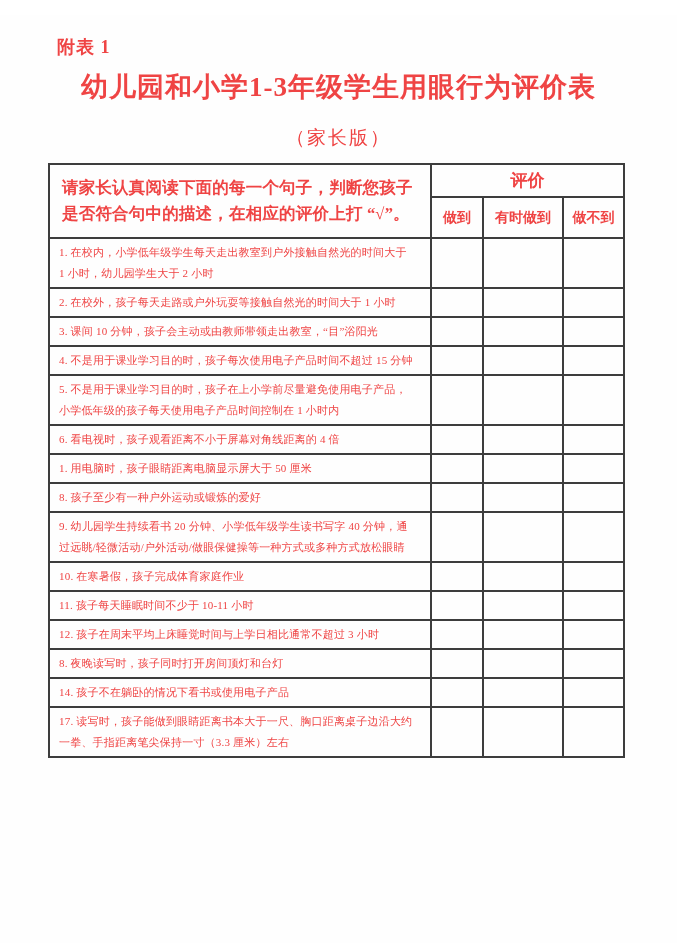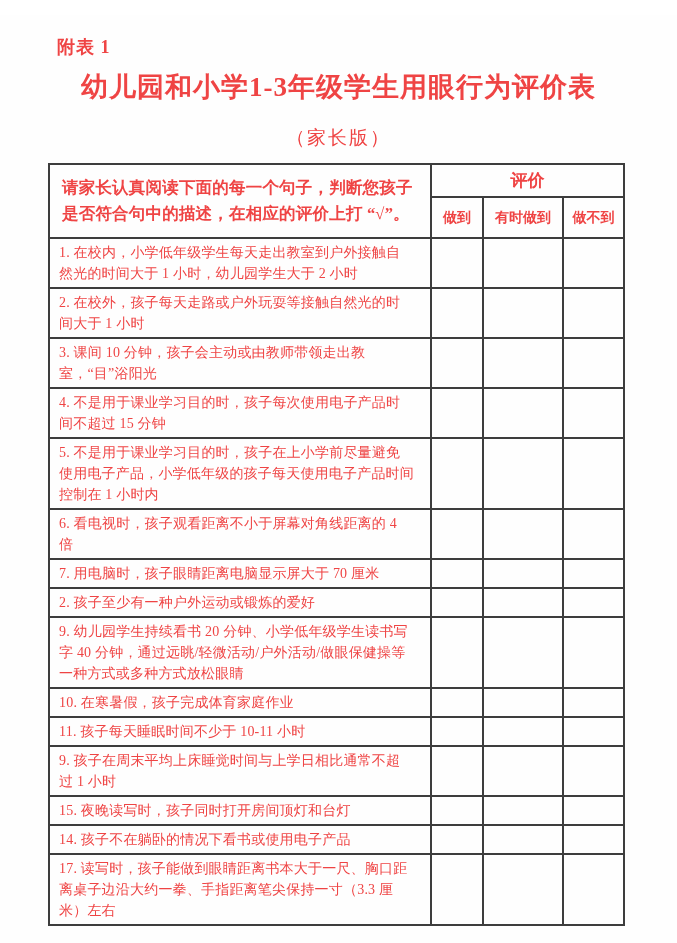--- a/index.html
+++ b/index.html
@@ -70,21 +70,21 @@
     font-size: 17px;
     height: 33px;
   }
   td.col-h {
     text-align: center;
     font-weight: bold;
     font-size: 14px;
     height: 41px;
   }
   td.q {
-    font-size: 14px;
+    font-size: 11px;
     line-height: 21px;
     padding: 3px 16px 3px 9px;
     letter-spacing: 0.2px;
   }
   td.c {
     background: #fefefe;
   }
   .footnote {
     position: absolute;
     left: 55px;
@@ -152,27 +152,27 @@
         <td class="c"></td>
         <td class="c"></td>
       </tr>
       <tr>
         <td class="q">6. 看电视时，孩子观看距离不小于屏幕对角线距离的 4 倍</td>
         <td class="c"></td>
         <td class="c"></td>
         <td class="c"></td>
       </tr>
       <tr>
-        <td class="q">7. 用电脑时，孩子眼睛距离电脑显示屏大于 70 厘米</td>
-        <td class="c"></td>
-        <td class="c"></td>
-        <td class="c"></td>
-      </tr>
-      <tr>
-        <td class="q">2. 孩子至少有一种户外运动或锻炼的爱好</td>
+        <td class="q">1. 用电脑时，孩子眼睛距离电脑显示屏大于 50 厘米</td>
+        <td class="c"></td>
+        <td class="c"></td>
+        <td class="c"></td>
+      </tr>
+      <tr>
+        <td class="q">8. 孩子至少有一种户外运动或锻炼的爱好</td>
         <td class="c"></td>
         <td class="c"></td>
         <td class="c"></td>
       </tr>
       <tr>
         <td class="q">9. 幼儿园学生持续看书 20 分钟、小学低年级学生读书写字 40 分钟，通过远眺/轻微活动/户外活动/做眼保健操等一种方式或多种方式放松眼睛</td>
         <td class="c"></td>
         <td class="c"></td>
         <td class="c"></td>
       </tr>
@@ -182,27 +182,27 @@
         <td class="c"></td>
         <td class="c"></td>
       </tr>
       <tr>
         <td class="q">11. 孩子每天睡眠时间不少于 10-11 小时</td>
         <td class="c"></td>
         <td class="c"></td>
         <td class="c"></td>
       </tr>
       <tr>
-        <td class="q">9. 孩子在周末平均上床睡觉时间与上学日相比通常不超过 1 小时</td>
-        <td class="c"></td>
-        <td class="c"></td>
-        <td class="c"></td>
-      </tr>
-      <tr>
-        <td class="q">15. 夜晚读写时，孩子同时打开房间顶灯和台灯</td>
+        <td class="q">12. 孩子在周末平均上床睡觉时间与上学日相比通常不超过 3 小时</td>
+        <td class="c"></td>
+        <td class="c"></td>
+        <td class="c"></td>
+      </tr>
+      <tr>
+        <td class="q">8. 夜晚读写时，孩子同时打开房间顶灯和台灯</td>
         <td class="c"></td>
         <td class="c"></td>
         <td class="c"></td>
       </tr>
       <tr>
         <td class="q">14. 孩子不在躺卧的情况下看书或使用电子产品</td>
         <td class="c"></td>
         <td class="c"></td>
         <td class="c"></td>
       </tr>

